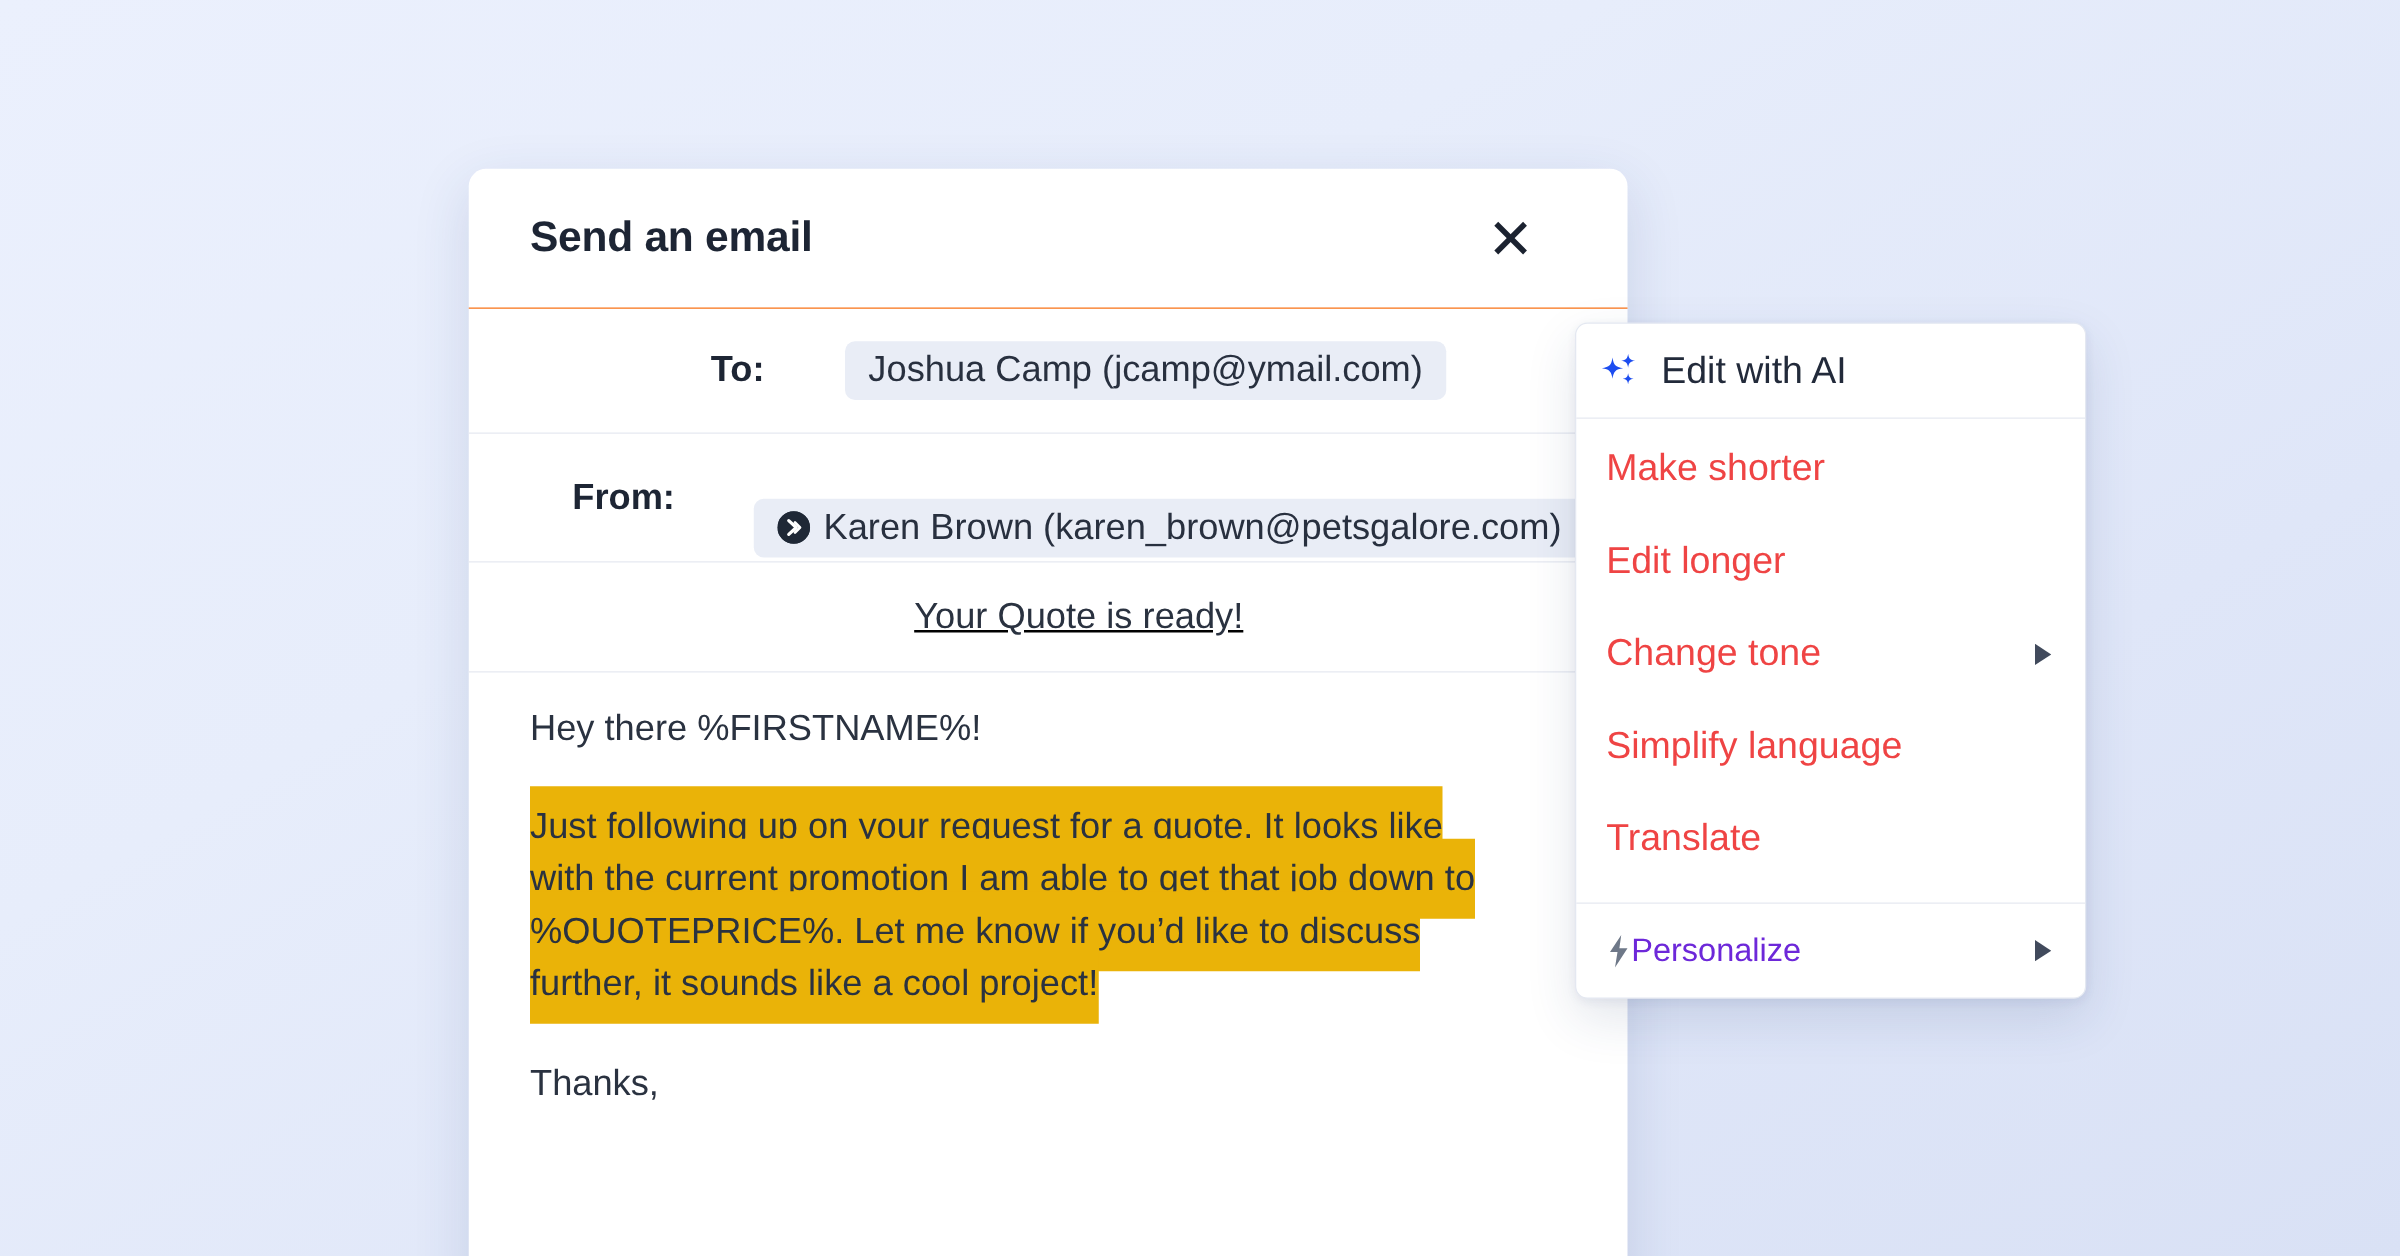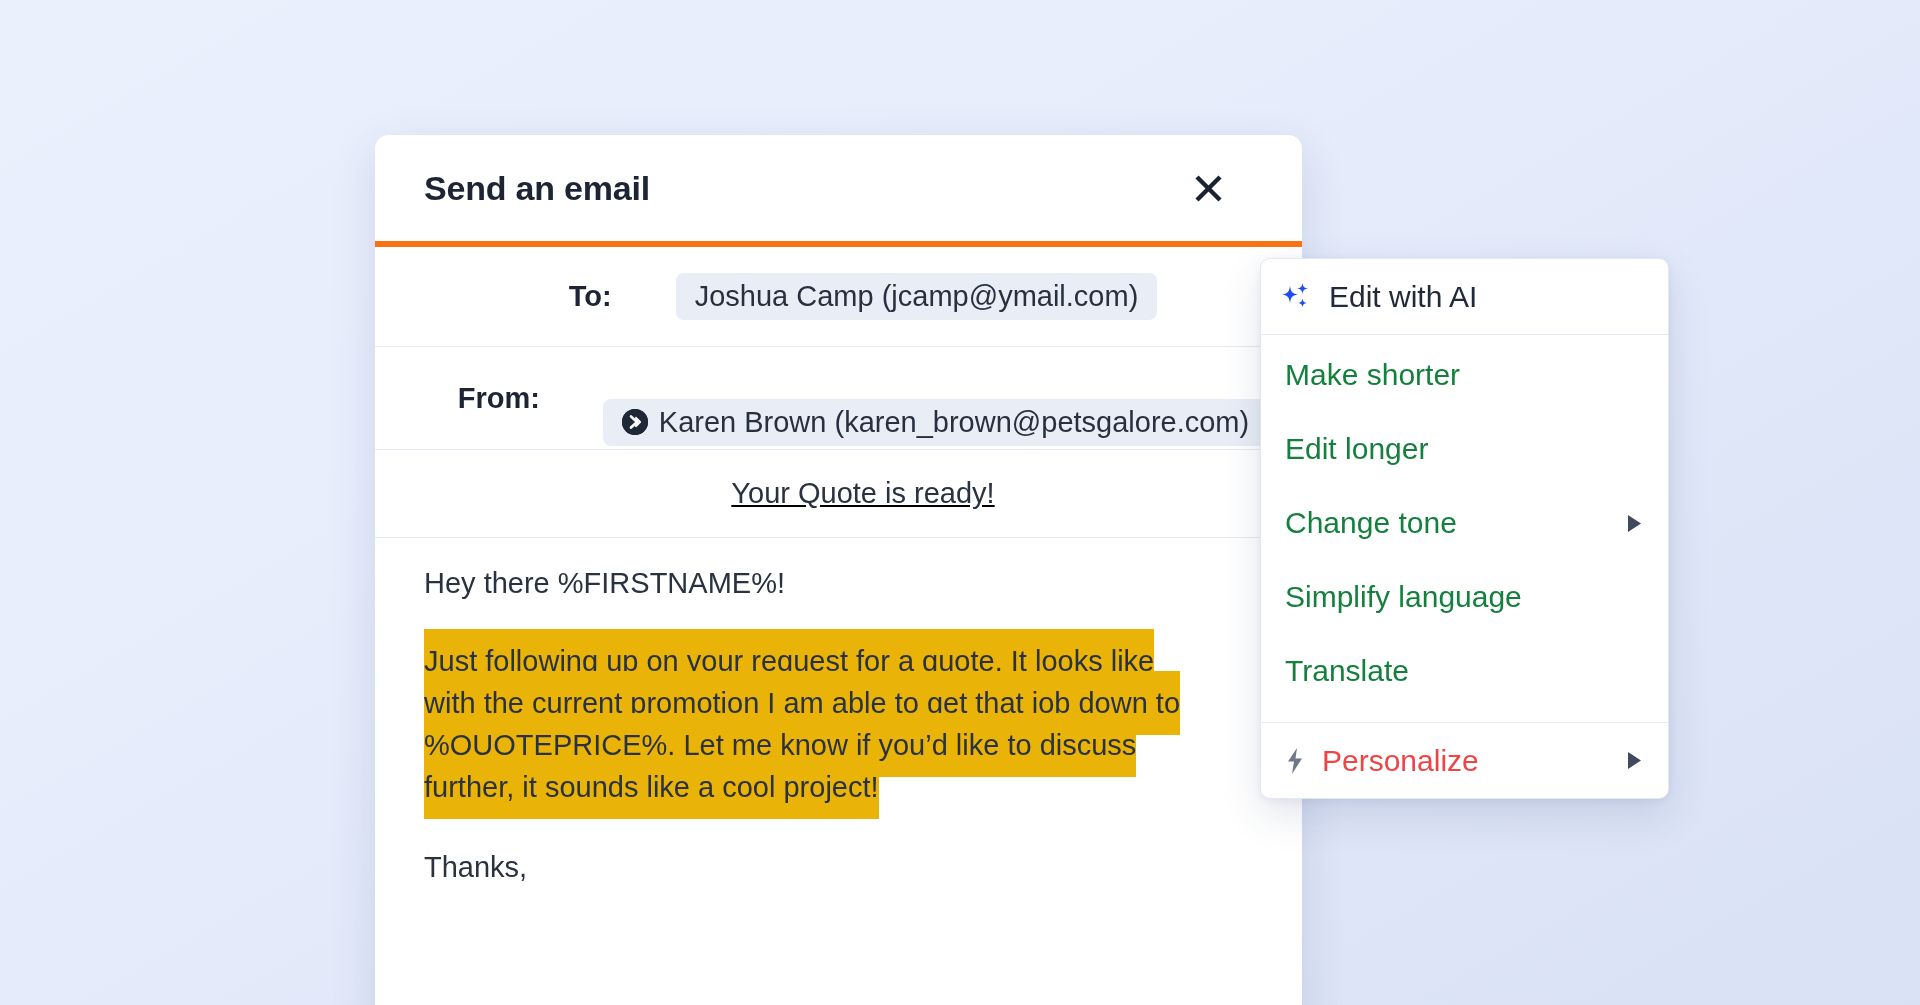--- a/index.html
+++ b/index.html
@@ -11,21 +11,21 @@
   }
 
   
   .modal{
     position:absolute;left:375px;top:135px;width:927px;height:900px;
     background:#ffffff;border-radius:14px 14px 0 0;
     box-shadow:0 14px 45px rgba(45,65,120,.14);
   }
   .modal-header{
     height:112px;display:flex;align-items:center;justify-content:space-between;
-    padding:0 72px 0 49px;border-bottom:6px solid #f97316;
+    padding:0 72px 0 49px;border-bottom:1px solid #f97316;
   }
   .modal-title{font-size:34px;font-weight:700;color:#1d2534;letter-spacing:-.2px;}
   .close-btn{width:44px;height:44px;display:flex;align-items:center;justify-content:center;
     background:none;border:none;cursor:pointer;padding:0;}
   .field-row{
     display:flex;align-items:center;padding-left:49px;border-bottom:1px solid #e6e9f1;justify-content:center;
   }
   .row-to{height:100px;}
   .row-from{height:103px;}
   .row-subject{height:88px;text-decoration:underline;}
@@ -56,27 +56,27 @@
     box-shadow:0 16px 40px rgba(40,60,110,.13), 0 2px 8px rgba(40,60,110,.07);
   }
   .menu-header{
     height:76px;display:flex;align-items:center;gap:18px;padding:0 24px 0 20px;
     border-bottom:1px solid #e6e9f1;cursor:pointer;
   }
   .menu-header-label{font-size:30px;color:#222a3a;}
   .menu-group{padding:3px 0 14px 0;}
   .menu-item{
     height:74px;display:flex;align-items:center;justify-content:space-between;
-    padding:0 27px 0 24px;font-size:30px;color:#15803d;cursor:pointer;
+    padding:0 27px 0 24px;font-size:30px;color:#ef4444;cursor:pointer;
   }
   .menu-footer{
     height:76px;display:flex;align-items:center;padding:0 27px 0 24px;
     border-top:1px solid #e6e9f1;cursor:pointer;
   }
-  .menu-footer-label{font-size:30px;color:#ef4444;margin-left:17px;flex:1;}
+  .menu-footer-label{font-size:26px;color:#6d28d9;flex:1;}
   .submenu-arrow{flex:none;display:flex;align-items:center;}
 </style>
 </head>
 <body>
 
 <div class="stage">
 
   <div class="modal">
 
     <div class="modal-header">

